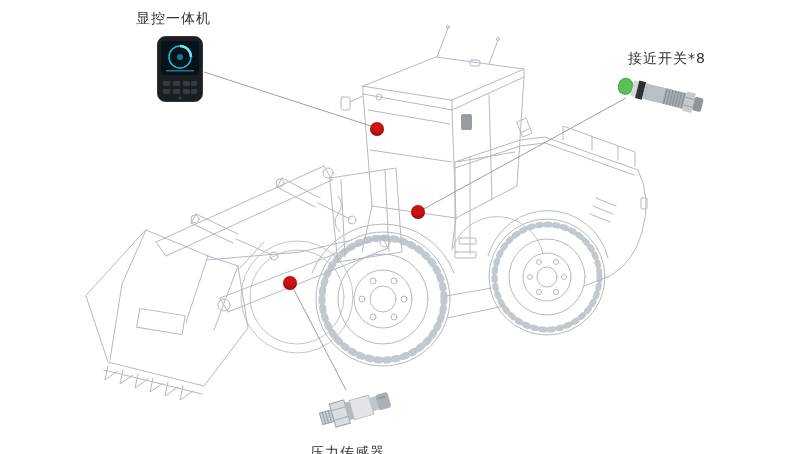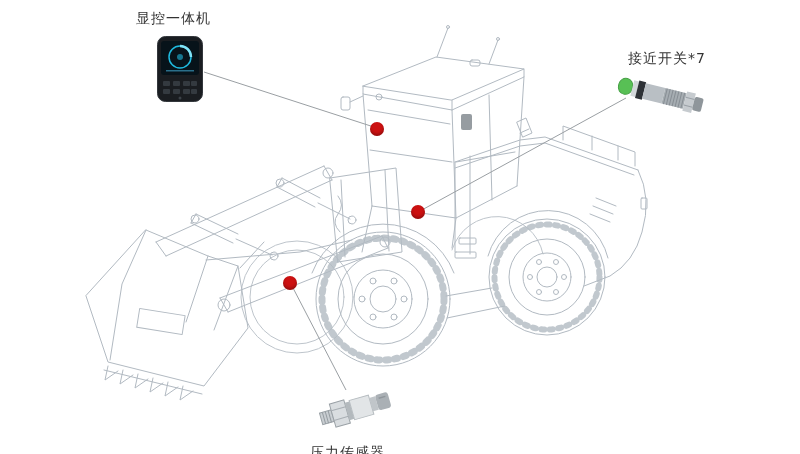--- a/index.html
+++ b/index.html
@@ -135,21 +135,21 @@
     </g>
 
     <g class="leaders">
       <line x1="204" y1="72" x2="377" y2="128"></line>
       <line x1="626" y1="98" x2="420" y2="211"></line>
       <line x1="346" y1="390" x2="292" y2="286"></line>
     </g>
   </svg>
 
   <div class="label" style="left:136px;top:10px">显控一体机</div>
-  <div class="label" style="left:628px;top:50px">接近开关*7</div>
+  <div class="label" style="left:628px;top:50px">接近开关*8</div>
   <div class="label" style="left:310px;top:444px">压力传感器</div>
 
   <div class="fig" style="left:157px;top:36px">
     <svg width="46" height="66" viewBox="0 0 46 66">
       <rect x="0.5" y="0.5" width="45" height="65" rx="8" fill="#1a1d21" stroke="#33373c"></rect>
       <rect x="4" y="5" width="38" height="34" rx="3" fill="#07131a"></rect>
       <circle cx="23" cy="21" r="11" fill="none" class="screen-accent" stroke-width="1.5"></circle>
       <path d="M23,10 A11,11 0 0 1 34,21" fill="none" stroke="#7fe3f7" stroke-width="2.5"></path>
       <circle cx="23" cy="21" r="3" class="screen-accent-fill" opacity="0.6"></circle>
       <rect x="9" y="34" width="28" height="1.5" fill="#2a6f8a"></rect>

